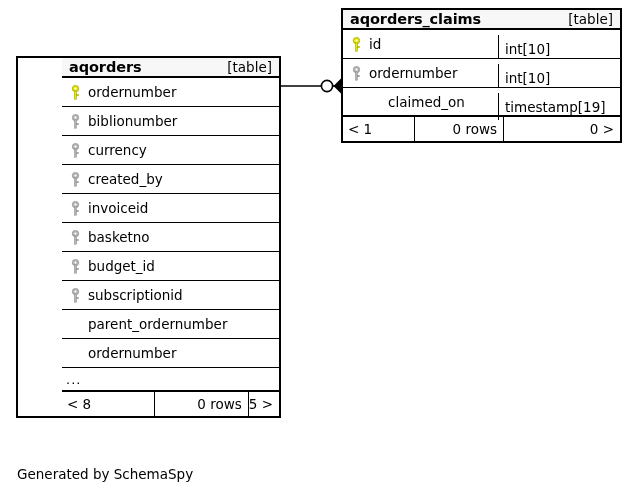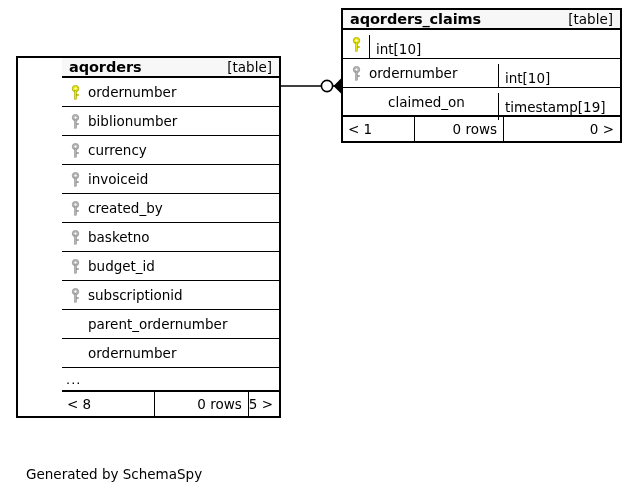--- a/index.html
+++ b/index.html
@@ -211,33 +211,33 @@
 
     <div class="row">
       <span class="key-cell">
         <svg class="key-icon" viewBox="0 0 11 15">
           <circle cx="5.5" cy="3.6" r="3.2" fill="#b4b4b4" stroke="#8c8c8c" stroke-width="0.7"></circle>
           <circle cx="5.5" cy="3.6" r="1.1" fill="#ffffff"></circle>
           <rect x="4.4" y="5.8" width="2.2" height="8.4" fill="#b4b4b4" stroke="#8c8c8c" stroke-width="0.5"></rect>
           <rect x="6.6" y="9.2" width="2.0" height="1.6" fill="#b4b4b4" stroke="#8c8c8c" stroke-width="0.4"></rect>
         </svg>
       </span>
+      <span class="col-name">created_by</span>
+    </div>
+
+    <div class="row">
+      <span class="key-cell">
+        <svg class="key-icon" viewBox="0 0 11 15">
+          <circle cx="5.5" cy="3.6" r="3.2" fill="#b4b4b4" stroke="#8c8c8c" stroke-width="0.7"></circle>
+          <circle cx="5.5" cy="3.6" r="1.1" fill="#ffffff"></circle>
+          <rect x="4.4" y="5.8" width="2.2" height="8.4" fill="#b4b4b4" stroke="#8c8c8c" stroke-width="0.5"></rect>
+          <rect x="6.6" y="9.2" width="2.0" height="1.6" fill="#b4b4b4" stroke="#8c8c8c" stroke-width="0.4"></rect>
+        </svg>
+      </span>
       <span class="col-name">invoiceid</span>
-    </div>
-
-    <div class="row">
-      <span class="key-cell">
-        <svg class="key-icon" viewBox="0 0 11 15">
-          <circle cx="5.5" cy="3.6" r="3.2" fill="#b4b4b4" stroke="#8c8c8c" stroke-width="0.7"></circle>
-          <circle cx="5.5" cy="3.6" r="1.1" fill="#ffffff"></circle>
-          <rect x="4.4" y="5.8" width="2.2" height="8.4" fill="#b4b4b4" stroke="#8c8c8c" stroke-width="0.5"></rect>
-          <rect x="6.6" y="9.2" width="2.0" height="1.6" fill="#b4b4b4" stroke="#8c8c8c" stroke-width="0.4"></rect>
-        </svg>
-      </span>
-      <span class="col-name">created_by</span>
     </div>
 
     <div class="row">
       <span class="key-cell">
         <svg class="key-icon" viewBox="0 0 11 15">
           <circle cx="5.5" cy="3.6" r="3.2" fill="#b4b4b4" stroke="#8c8c8c" stroke-width="0.7"></circle>
           <circle cx="5.5" cy="3.6" r="1.1" fill="#ffffff"></circle>
           <rect x="4.4" y="5.8" width="2.2" height="8.4" fill="#b4b4b4" stroke="#8c8c8c" stroke-width="0.5"></rect>
           <rect x="6.6" y="9.2" width="2.0" height="1.6" fill="#b4b4b4" stroke="#8c8c8c" stroke-width="0.4"></rect>
         </svg>
@@ -300,20 +300,21 @@
 
     <div class="row">
       <span class="key-cell">
         <svg class="key-icon" viewBox="0 0 11 15">
           <circle cx="5.5" cy="3.6" r="3.2" fill="#e8e800" stroke="#9a9a00" stroke-width="0.7"></circle>
           <circle cx="5.5" cy="3.6" r="1.1" fill="#ffffff"></circle>
           <rect x="4.4" y="5.8" width="2.2" height="8.4" fill="#e8e800" stroke="#9a9a00" stroke-width="0.5"></rect>
           <rect x="6.6" y="9.2" width="2.0" height="1.6" fill="#e8e800" stroke="#9a9a00" stroke-width="0.4"></rect>
         </svg>
       </span>
+      <span class="col-name">id</span>
       <span class="col-type" style="width:122px;">int[10]</span>
     </div>
 
     <div class="row">
       <span class="key-cell">
         <svg class="key-icon" viewBox="0 0 11 15">
           <circle cx="5.5" cy="3.6" r="3.2" fill="#b4b4b4" stroke="#8c8c8c" stroke-width="0.7"></circle>
           <circle cx="5.5" cy="3.6" r="1.1" fill="#ffffff"></circle>
           <rect x="4.4" y="5.8" width="2.2" height="8.4" fill="#b4b4b4" stroke="#8c8c8c" stroke-width="0.5"></rect>
           <rect x="6.6" y="9.2" width="2.0" height="1.6" fill="#b4b4b4" stroke="#8c8c8c" stroke-width="0.4"></rect>
@@ -339,17 +340,17 @@
   <svg class="connector" viewBox="0 0 636 497">
 
     <line x1="281" y1="86" x2="321" y2="86" stroke="#000000" stroke-width="1.6"></line>
 
     <circle cx="327" cy="86" r="5.6" fill="#ffffff" stroke="#000000" stroke-width="1.6"></circle>
 
     <line x1="333" y1="86" x2="341" y2="86" stroke="#000000" stroke-width="1.6"></line>
     <polygon points="341,78.5 341,93.5 333.5,86" fill="#000000"></polygon>
   </svg>
 
-  <div class="caption" style="left:26px; top:466px;">
+  <div class="caption" style="left:17px; top:466px;">
     <span>Generated by SchemaSpy</span>
   </div>
 
 </div>
 
 </body></html>

